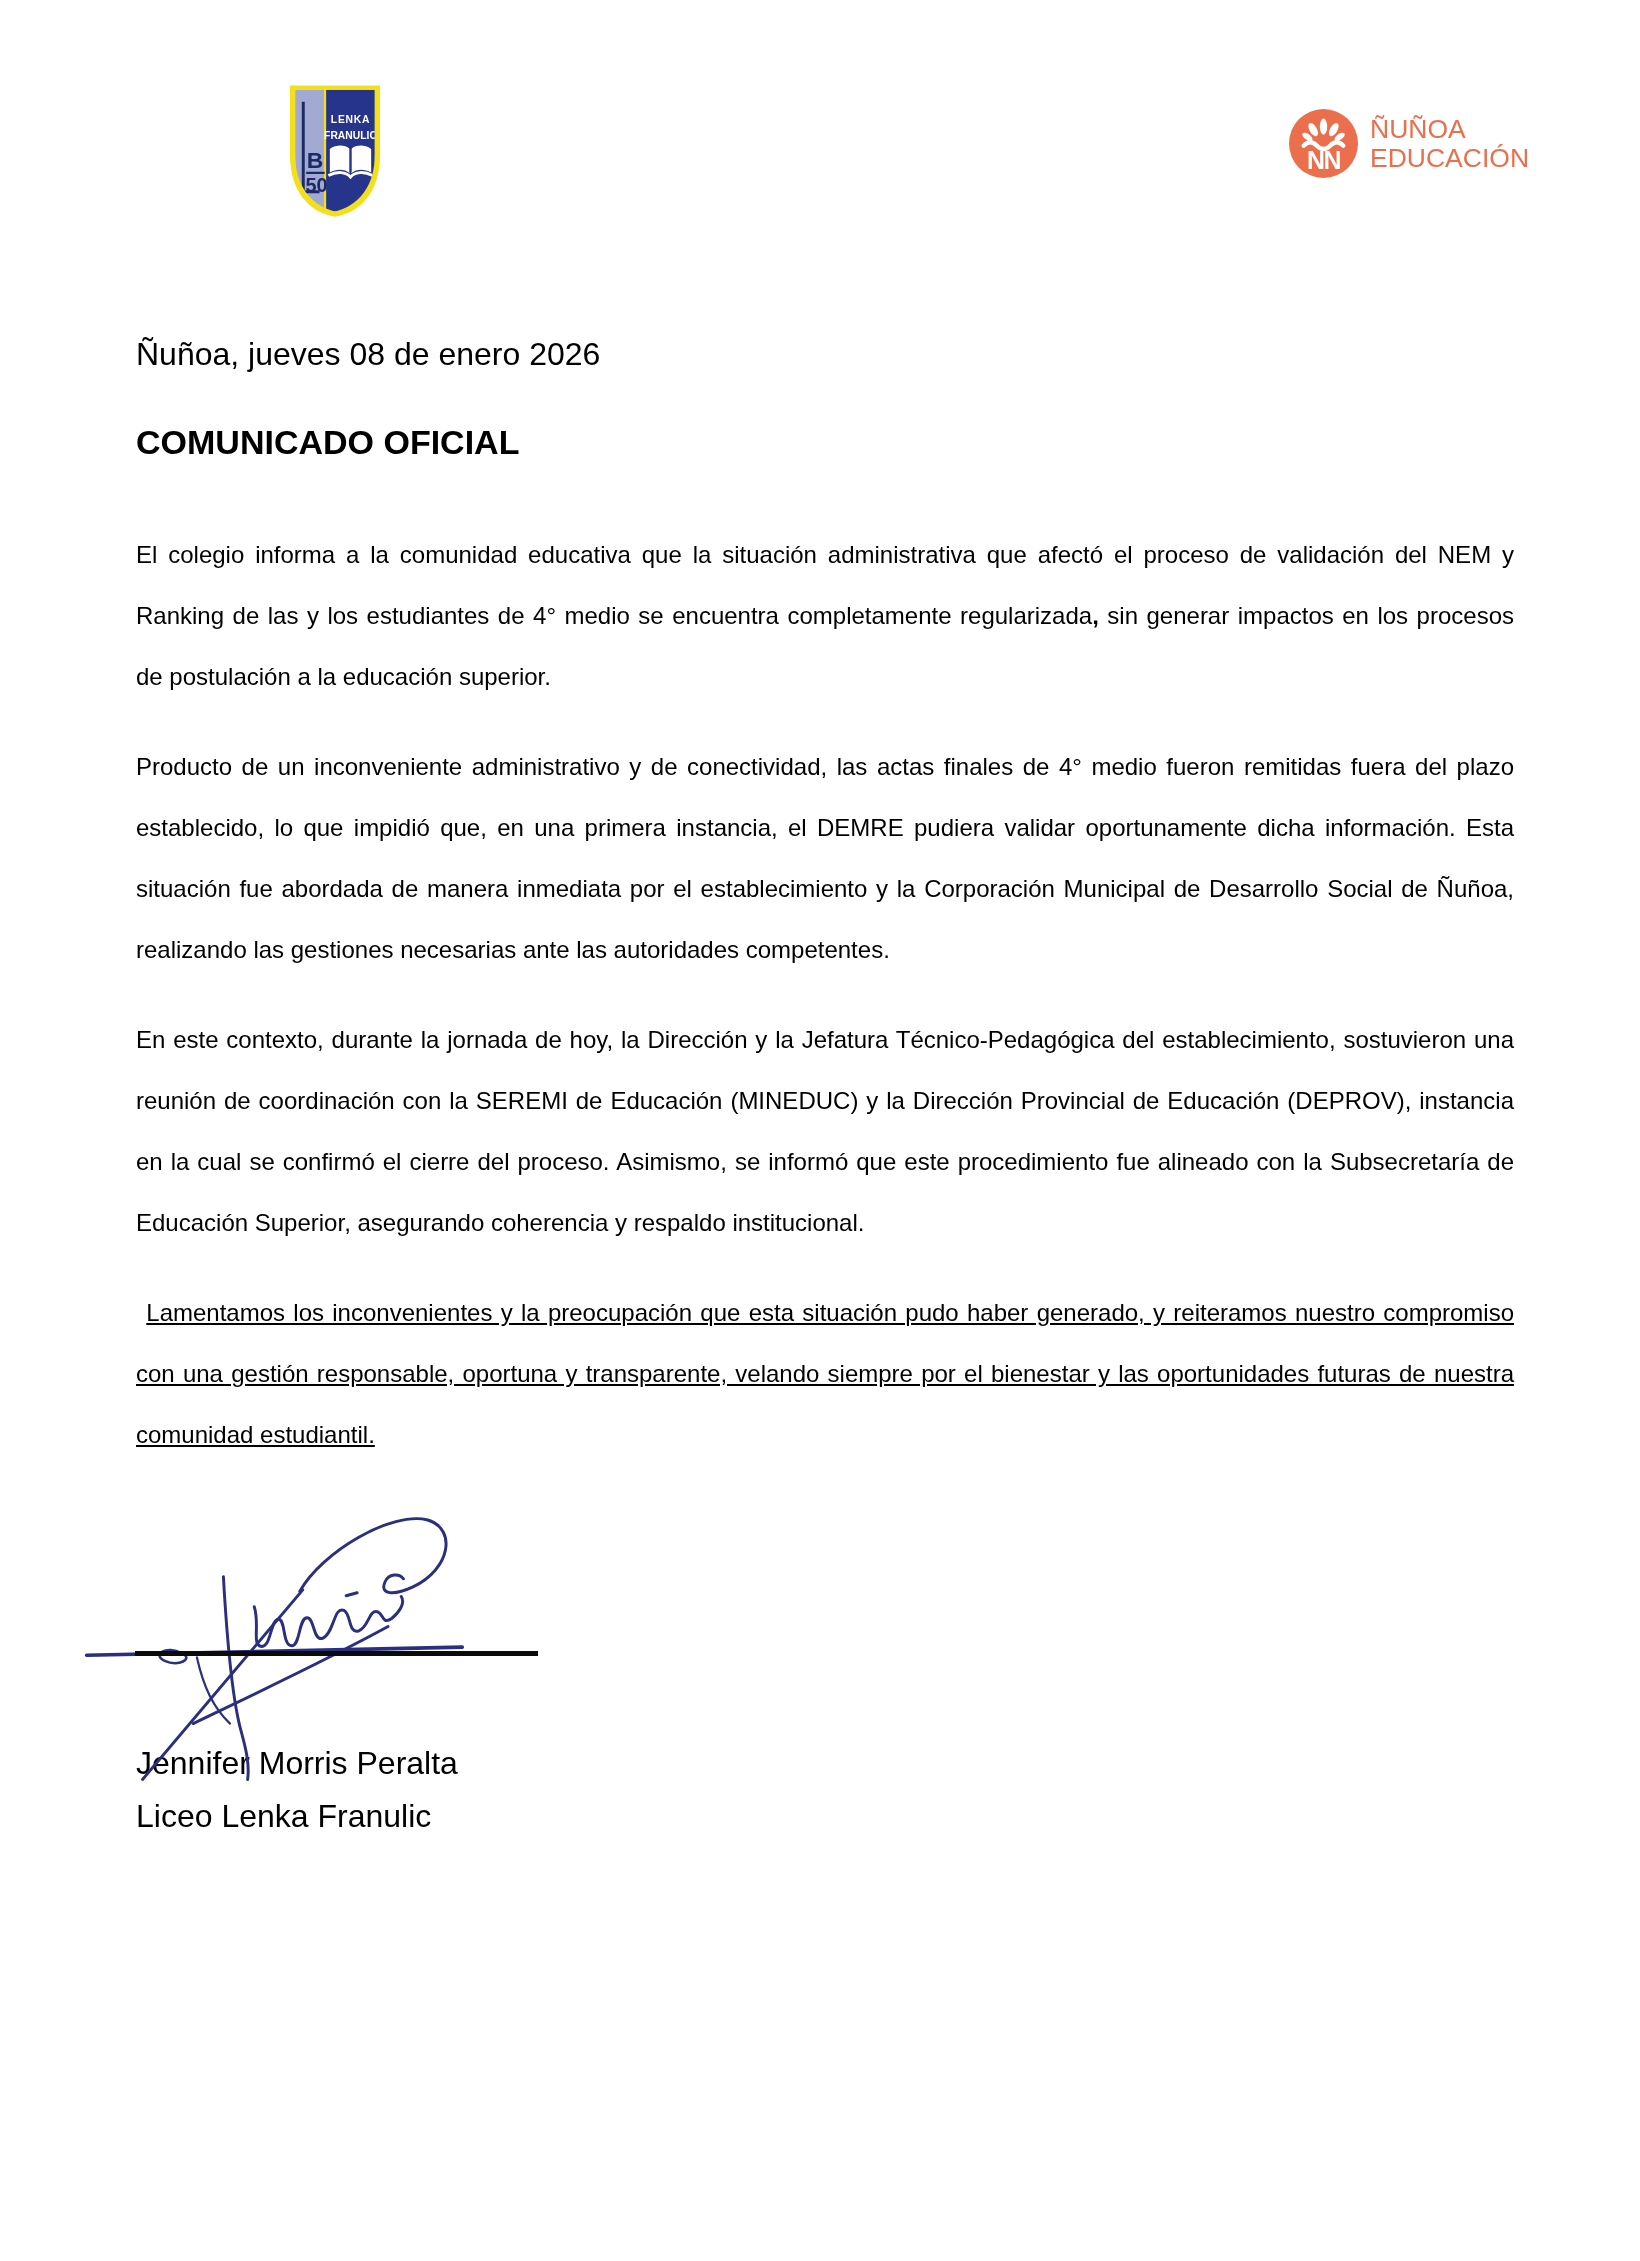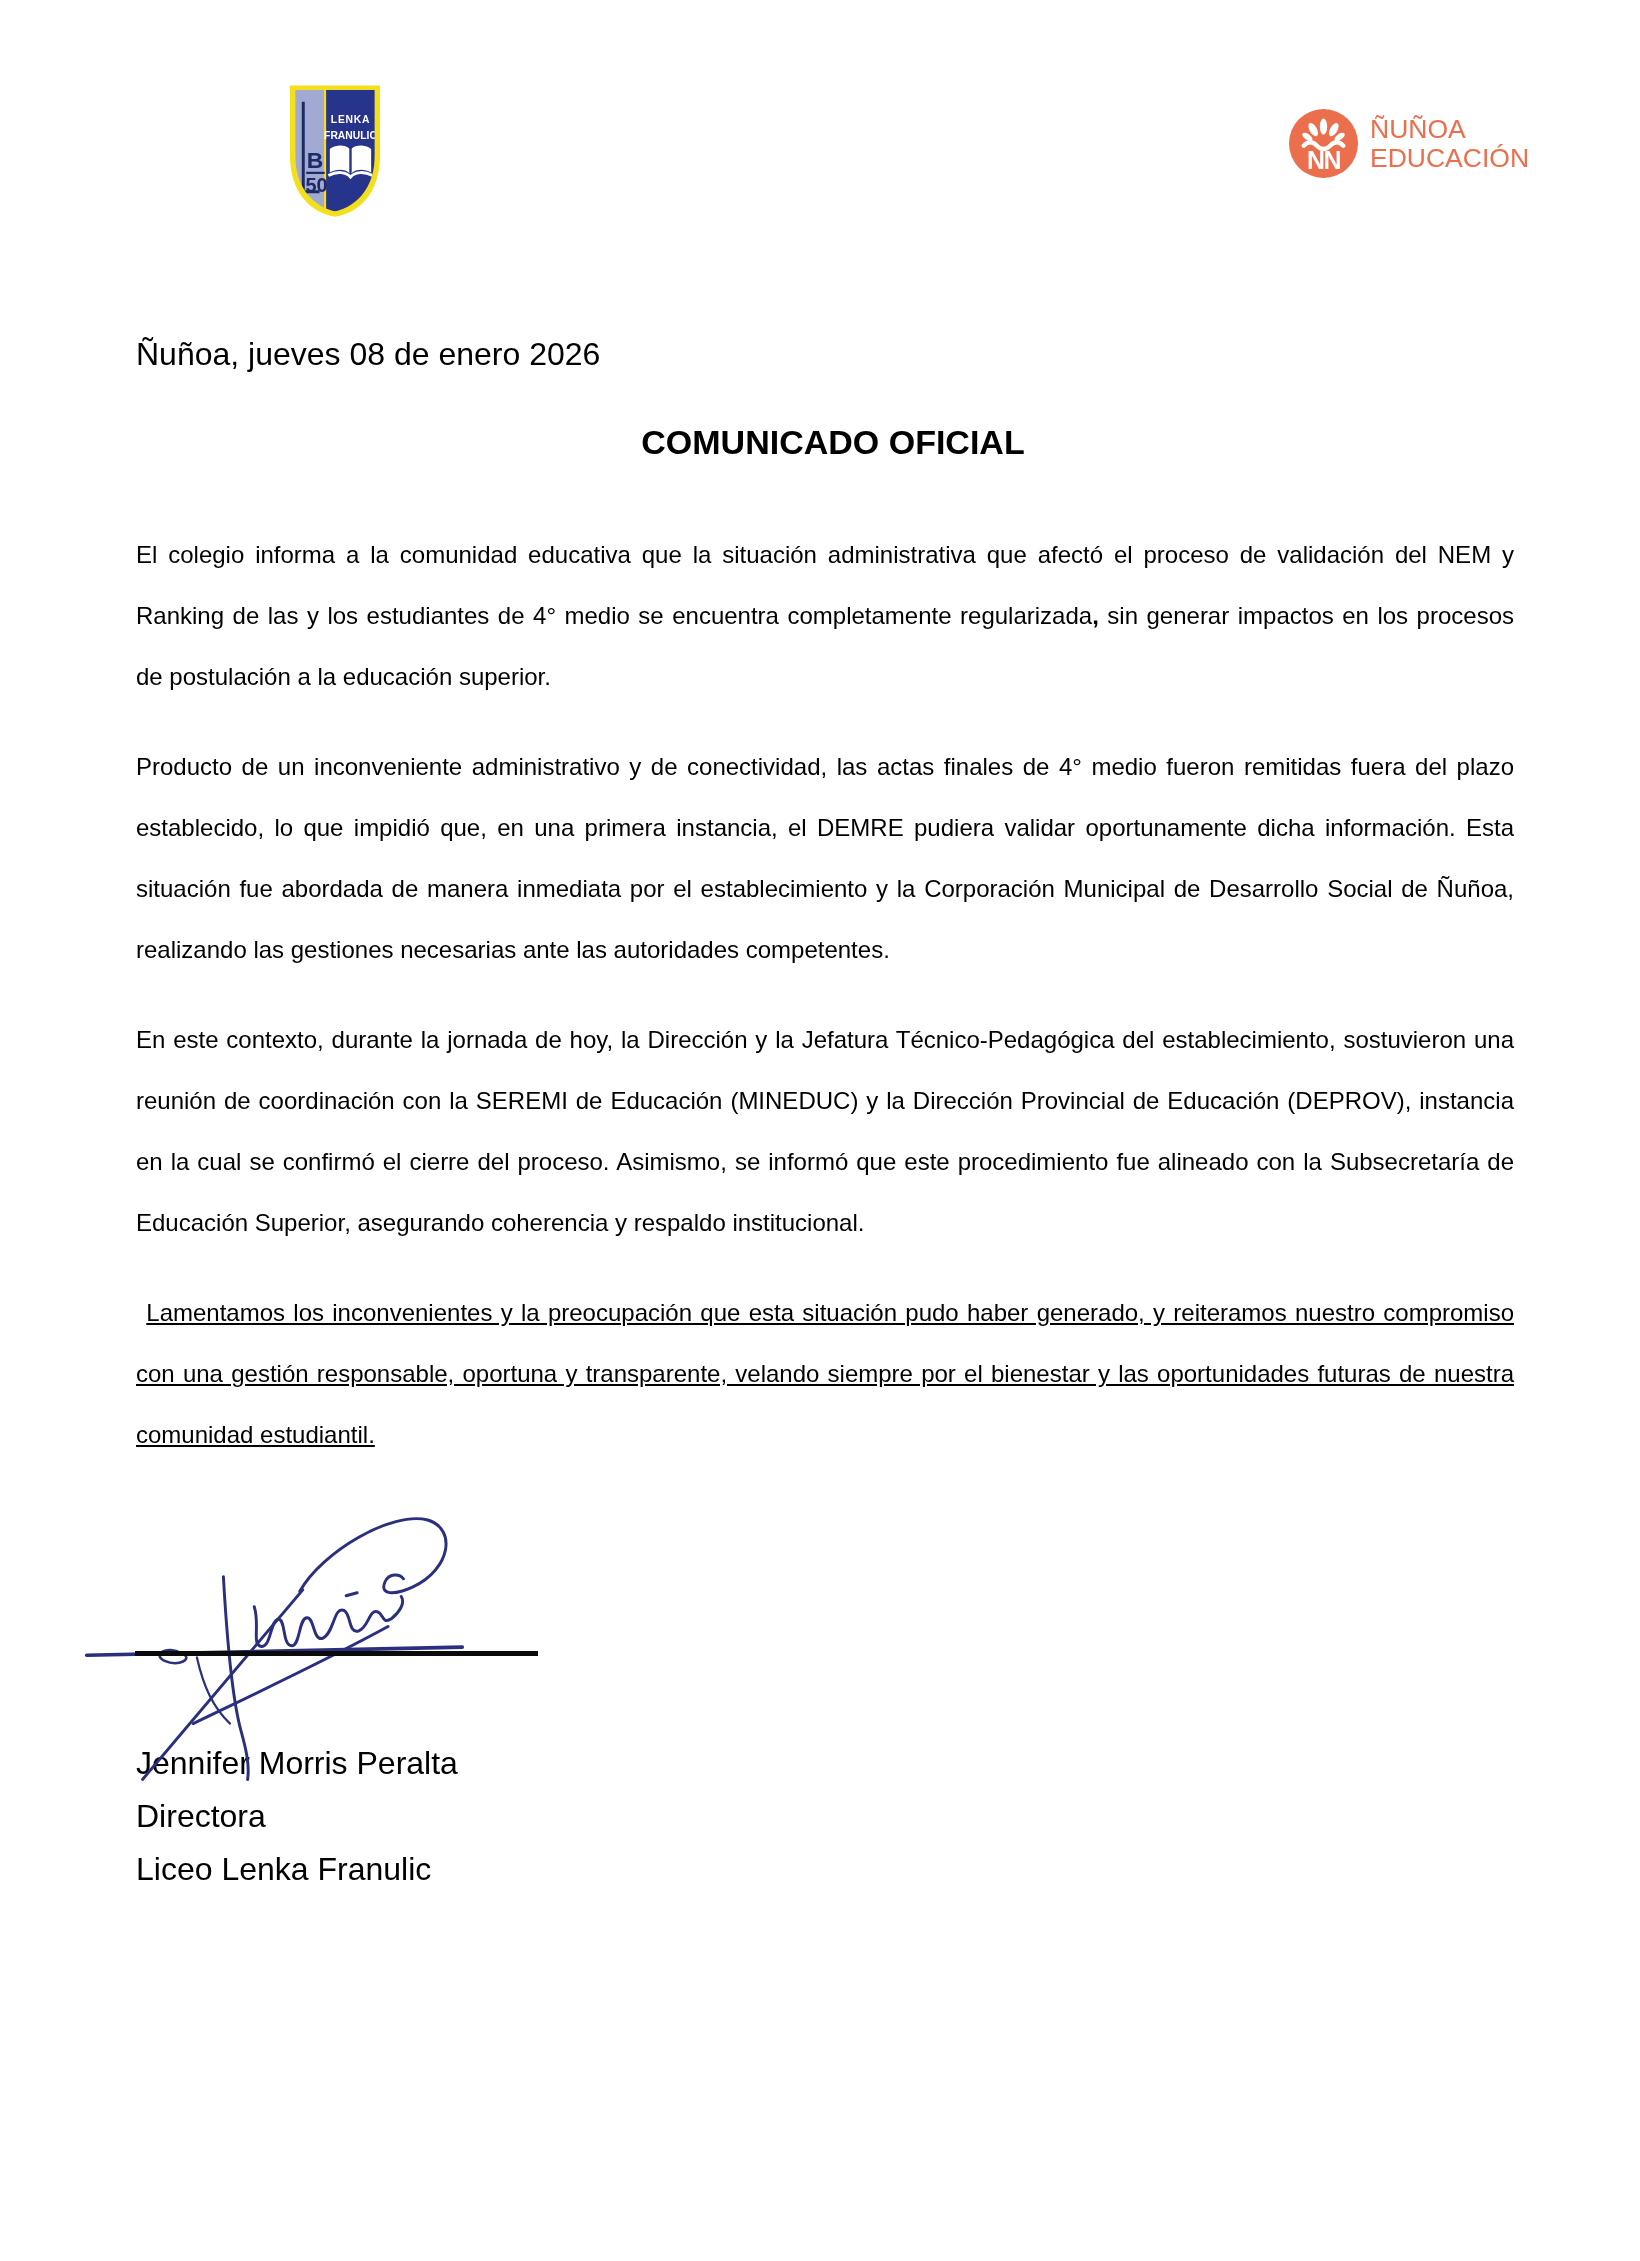--- a/index.html
+++ b/index.html
@@ -28,21 +28,21 @@
   
   .content { position: absolute; left: 0; top: 221px; width: 1641px; padding: 0 111px 0 136px; }
   .date-line {
     margin-top: 114px;
     text-align: left;
     font-size: 32px;
     line-height: 38px;
   }
   .title {
     margin-top: 51px;
-    text-align: center;
+    text-align: left;
     font-size: 34px;
     font-weight: bold;
     line-height: 37px;
   }
   .paragraphs { margin-top: 63px; }
   .body-par {
     font-size: 24px;
     line-height: 61px;
     text-align: justify;
     margin: 0 16px 29px 0;
@@ -151,19 +151,18 @@
           <path d="M 131 196 c -20 -11 -42 2 -22 11 c 17 8 40 -3 22 -11 Z" stroke-width="3.5"></path>
 
           <path d="M 2 199 L 513 188" stroke-width="5"></path>
         </g>
       </svg>
       <div class="sig-rule"></div>
     </div>
 
     <div class="signer">
       <div>Jennifer Morris Peralta</div>
-      <div>Directora</div>
       <div>Liceo Lenka Franulic</div>
     </div>
   </div>
 
 </div>
 
 
 </body></html>

